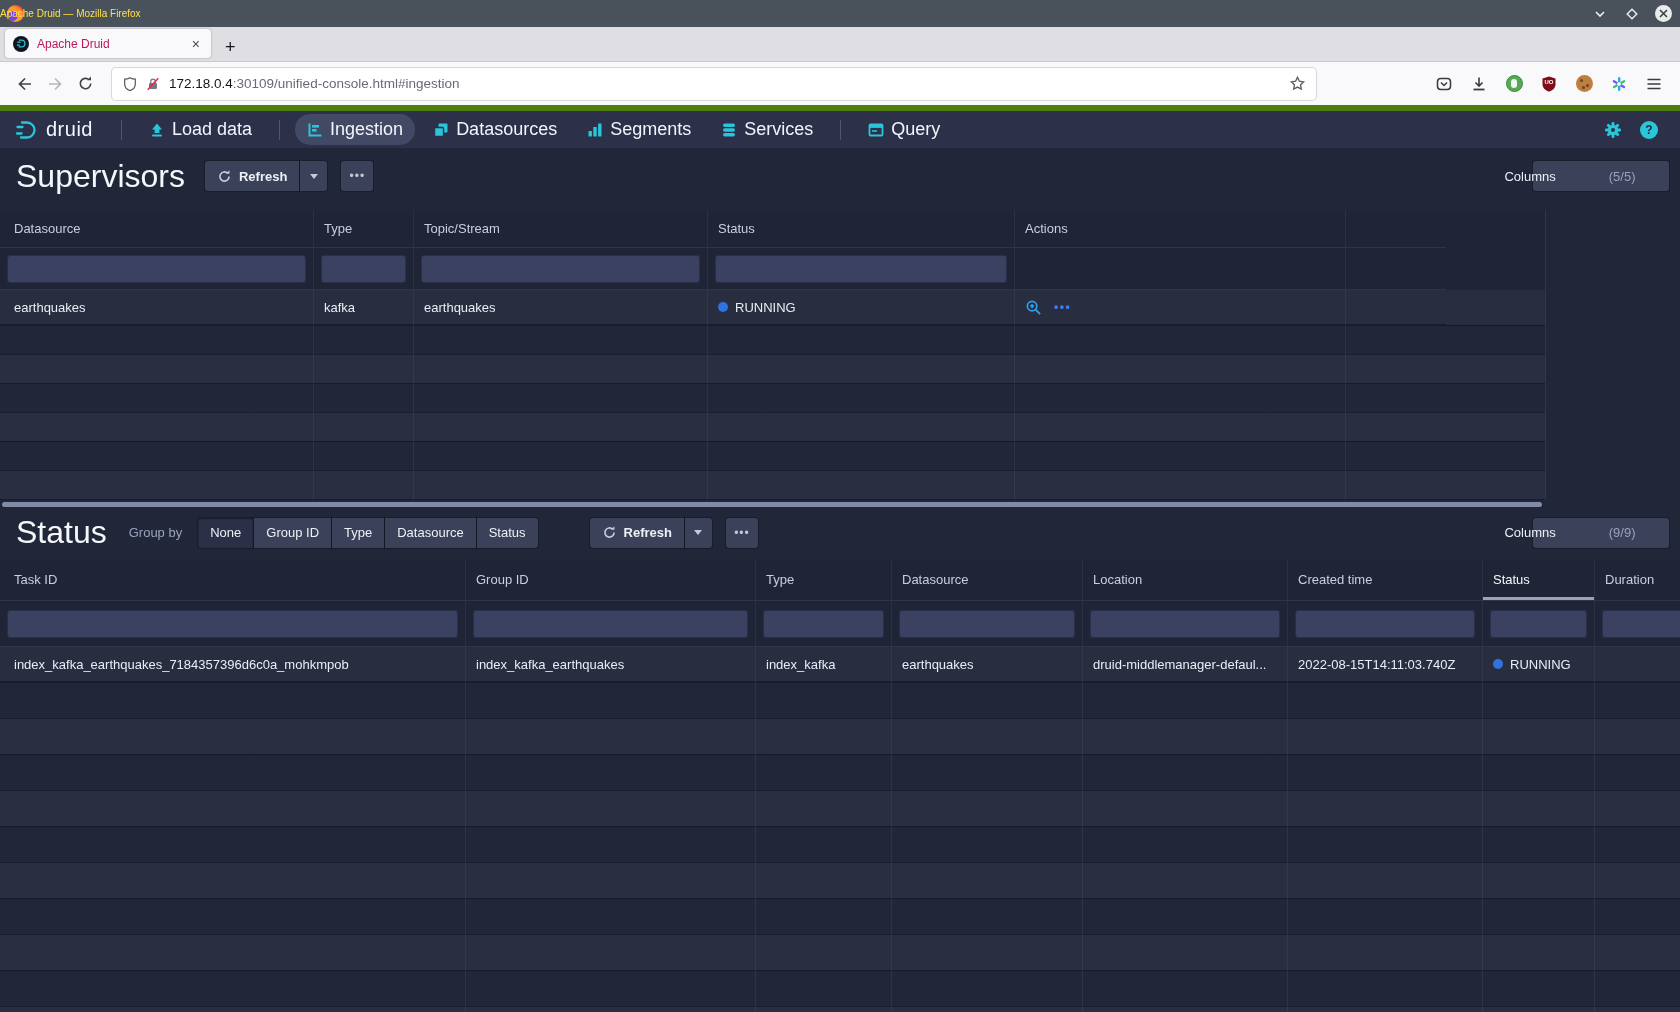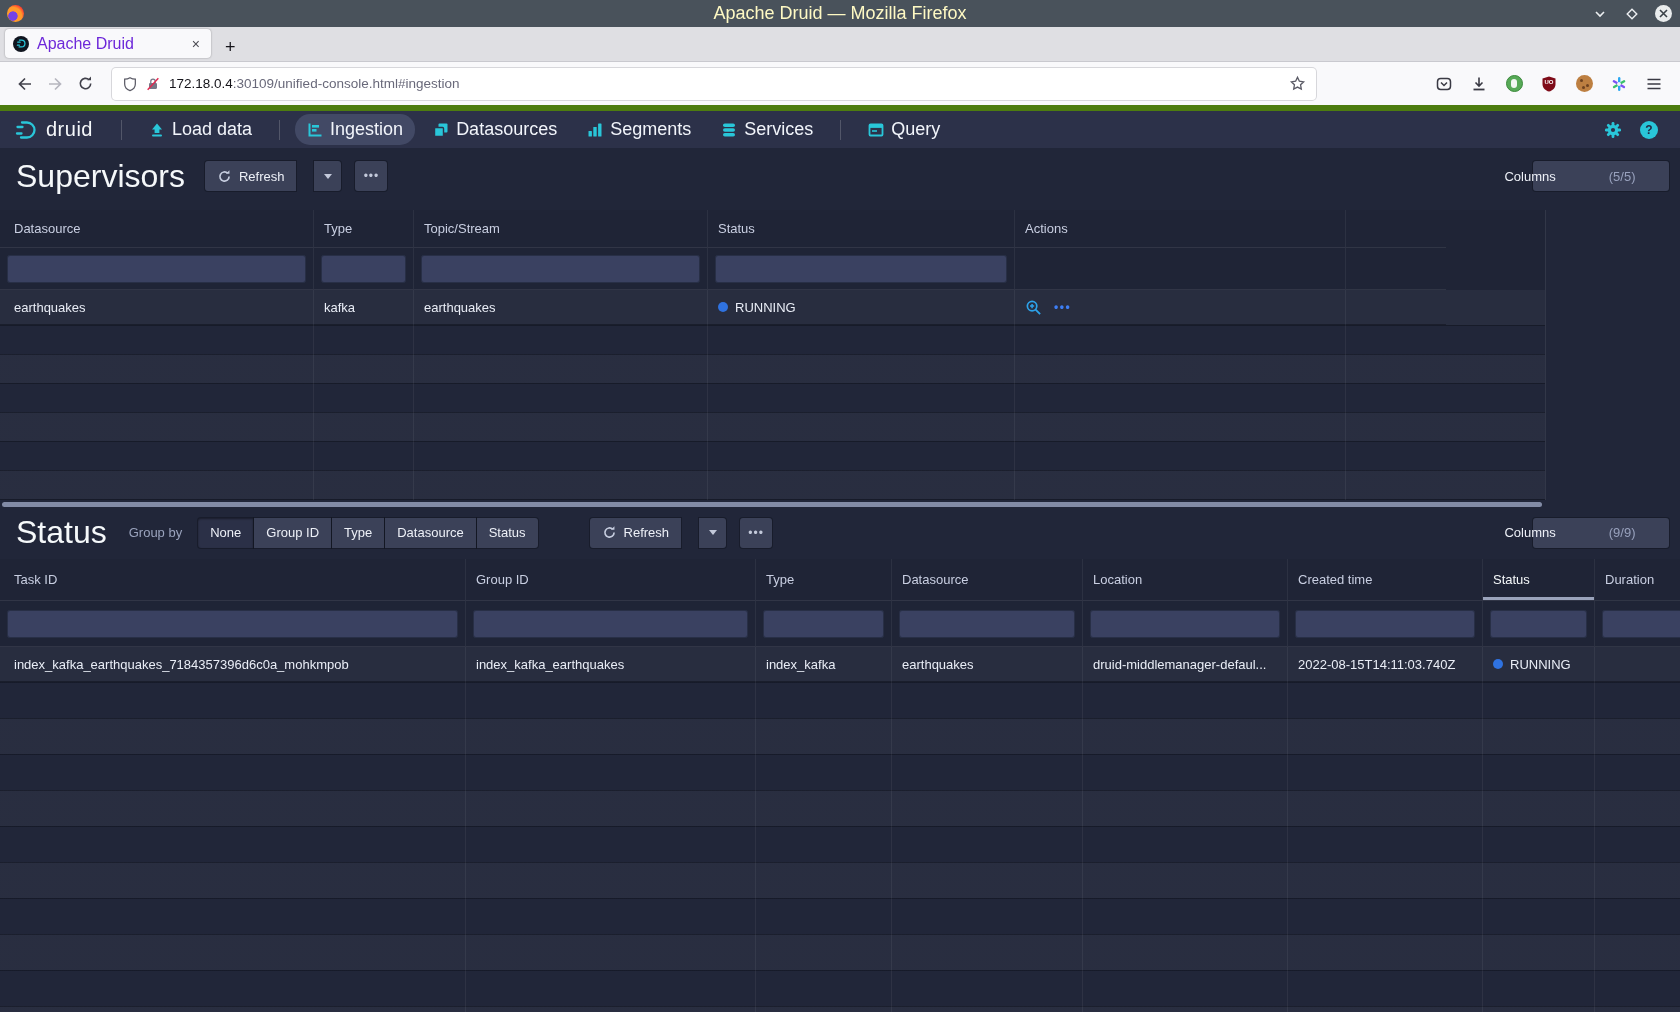--- a/index.html
+++ b/index.html
@@ -4,30 +4,30 @@
 <style>
   * { margin:0; padding:0; box-sizing:border-box; }
   html,body { width:1680px; height:1012px; overflow:hidden; background:#212639;
               font-family:"Liberation Sans", sans-serif; }
   .screen { width:1680px; height:1012px; display:flex; flex-direction:column; }
 
   
   .titlebar { height:27px; background:#49525b; display:flex; align-items:center; position:relative; flex:0 0 auto; }
   .ff-icon { width:17px; height:17px; border-radius:50%; margin-left:7px;
              background:radial-gradient(circle at 35% 65%, #7542e5 0 28%, #ff9a2a 32% 55%, #ff3b30 75%); }
-  .win-title { position:absolute; left:0; right:0; text-align:center; color:#fef9c3; font-size:18px; }
+  .win-title { position:absolute; left:0; right:0; text-align:left; color:#fde047; font-size:10px; }
   .win-controls { position:absolute; right:8px; top:0; height:27px; display:flex; align-items:center; gap:14px; }
   .wc { width:18px; height:18px; display:flex; align-items:center; justify-content:center; }
   .wc-close { width:17px; height:17px; border-radius:50%; background:#e9eced; display:flex; align-items:center; justify-content:center; }
 
   .tabstrip { height:35px; background:#dfdfe3; display:flex; align-items:flex-end; flex:0 0 auto; border-bottom:1px solid #c9c9cf; }
   .tab { width:206px; height:29px; margin:0 0 3px 5px; background:#f9f9fb; border-radius:4px;
          box-shadow:0 0 2px rgba(0,0,0,.35); display:flex; align-items:center; padding:0 8px; }
   .tab-favicon { width:16px; height:16px; border-radius:50%; background:#10151f; display:flex; align-items:center; justify-content:center; flex:0 0 auto; }
-  .tab-label { font-size:16px; color:#6d28d9; margin-left:8px; flex:1; white-space:nowrap; overflow:hidden; }
+  .tab-label { font-size:12px; color:#be185d; margin-left:8px; flex:1; white-space:nowrap; overflow:hidden; }
   .tab-close { color:#4a4a52; font-size:14px; padding:0 3px; }
   .newtab { font-size:18px; color:#15141a; margin:0 0 5px 14px; line-height:18px; }
 
   .toolbar { height:49px; background:#f9f9fb; border-bottom:6px solid #4d7c0f; display:flex; align-items:center; padding:0 10px; flex:0 0 auto; }
   .navbtn { width:30px; height:30px; display:flex; align-items:center; justify-content:center; border-radius:4px; }
   .urlbar { flex:1; height:32px; background:#ffffff; border-radius:4px; box-shadow:0 0 0 1px #d7d7db;
             margin-left:12px; display:flex; align-items:center; padding:0 10px; }
   .url-text { flex:1; font-size:13.5px; margin-left:8px; white-space:nowrap; overflow:hidden; }
   .url-host { color:#15141a; }
   .url-path { color:#69697a; }
@@ -52,21 +52,21 @@
   .help-circle { width:18px; height:18px; border-radius:50%; background:#29c6d9; color:#232944; font-weight:bold;
                  font-size:12px; display:flex; align-items:center; justify-content:center; }
 
   
   .content { flex:1; background:#212639; color:#f5f8fa; position:relative; overflow:hidden; }
   .view-head { display:flex; align-items:center; padding-left:16px; position:relative; }
   .view-title { font-size:32px; color:#f5f8fa; }
   .btn { background:#3b4158; color:#edf0f7; font-size:13px; height:30px; display:flex; align-items:center;
          justify-content:center; border-radius:3px; box-shadow:0 0 0 1px rgba(14,17,26,.45); padding:0 12px; }
   .btn .bicon { margin-right:7px; display:flex; }
-  .split { display:flex; gap:18px; }
+  .split { display:flex; gap:1px;font-weight:bold; }
   .split .main { border-radius:3px 0 0 3px; }
   .split .caret-seg { border-radius:0 3px 3px 0; width:27px; padding:0; }
   .caret { width:0; height:0; border-left:4.5px solid transparent; border-right:4.5px solid transparent; border-top:5.5px solid #c3c9da; }
   .more-btn { width:32px; padding:0; margin-left:14px; letter-spacing:1px; color:#c3c9da; font-size:12px; }
   .columns-btn { position:absolute; right:11px; width:136px;gap:48px; }
   .count { color:#98a1bd; margin:0 6px 0 5px; }
   .group-label { color:#9aa3bd; font-size:13px; margin:0 16px 0 22px; }
   .bgroup { display:flex; gap:1px; }
   .bgroup .btn { border-radius:0; }
   .bgroup .btn:first-child { border-radius:3px 0 0 3px; }

